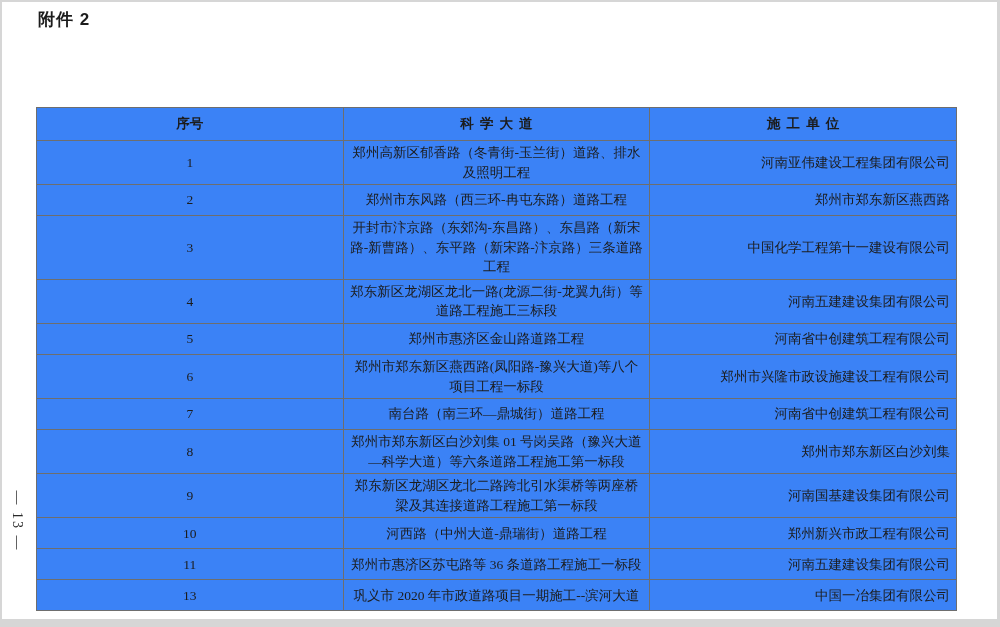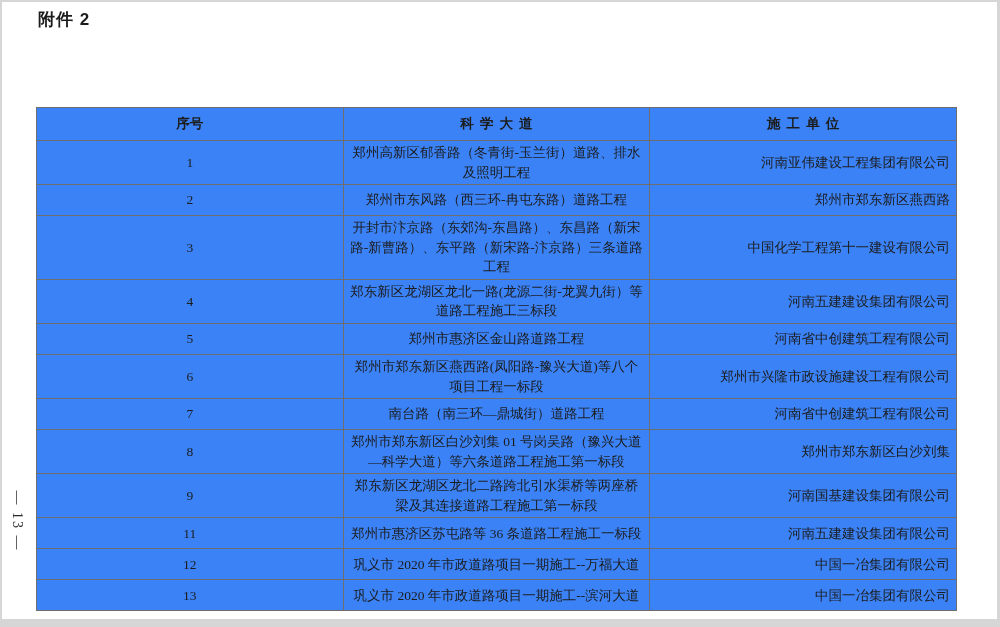--- a/index.html
+++ b/index.html
@@ -139,28 +139,28 @@
           <td class="td-no">8</td>
           <td class="td-project">郑州市郑东新区白沙刘集 01 号岗吴路（豫兴大道—科学大道）等六条道路工程施工第一标段</td>
           <td class="td-unit">郑州市郑东新区白沙刘集</td>
         </tr>
         <tr>
           <td class="td-no">9</td>
           <td class="td-project">郑东新区龙湖区龙北二路跨北引水渠桥等两座桥梁及其连接道路工程施工第一标段</td>
           <td class="td-unit">河南国基建设集团有限公司</td>
         </tr>
         <tr>
+          <td class="td-no">10</td>
+          <td class="td-project">河西路（中州大道-鼎瑞街）道路工程</td>
+          <td class="td-unit">郑州新兴市政工程有限公司</td>
+        </tr>
+        <tr>
           <td class="td-no">11</td>
           <td class="td-project">郑州市惠济区苏屯路等 36 条道路工程施工一标段</td>
           <td class="td-unit">河南五建建设集团有限公司</td>
-        </tr>
-        <tr>
-          <td class="td-no">12</td>
-          <td class="td-project">巩义市 2020 年市政道路项目一期施工--万福大道</td>
-          <td class="td-unit">中国一冶集团有限公司</td>
         </tr>
         <tr>
           <td class="td-no">13</td>
           <td class="td-project">巩义市 2020 年市政道路项目一期施工--滨河大道</td>
           <td class="td-unit">中国一冶集团有限公司</td>
         </tr>
       </tbody>
   </table>
 </div>
 

